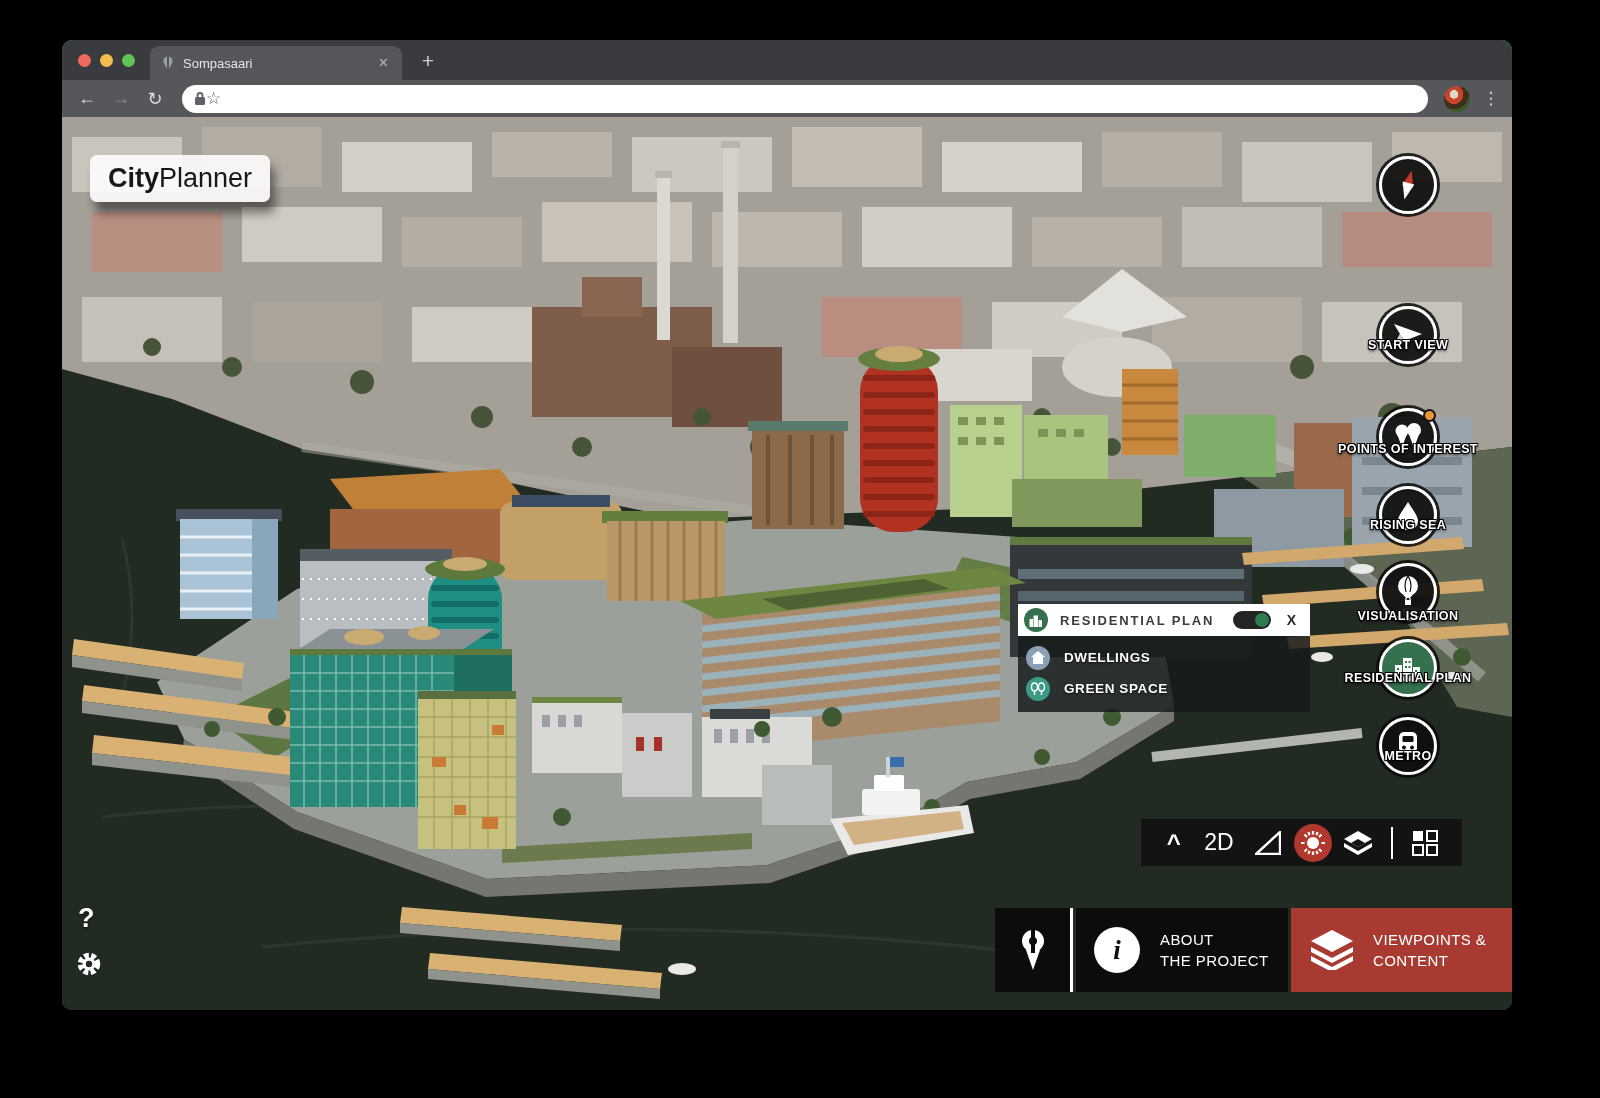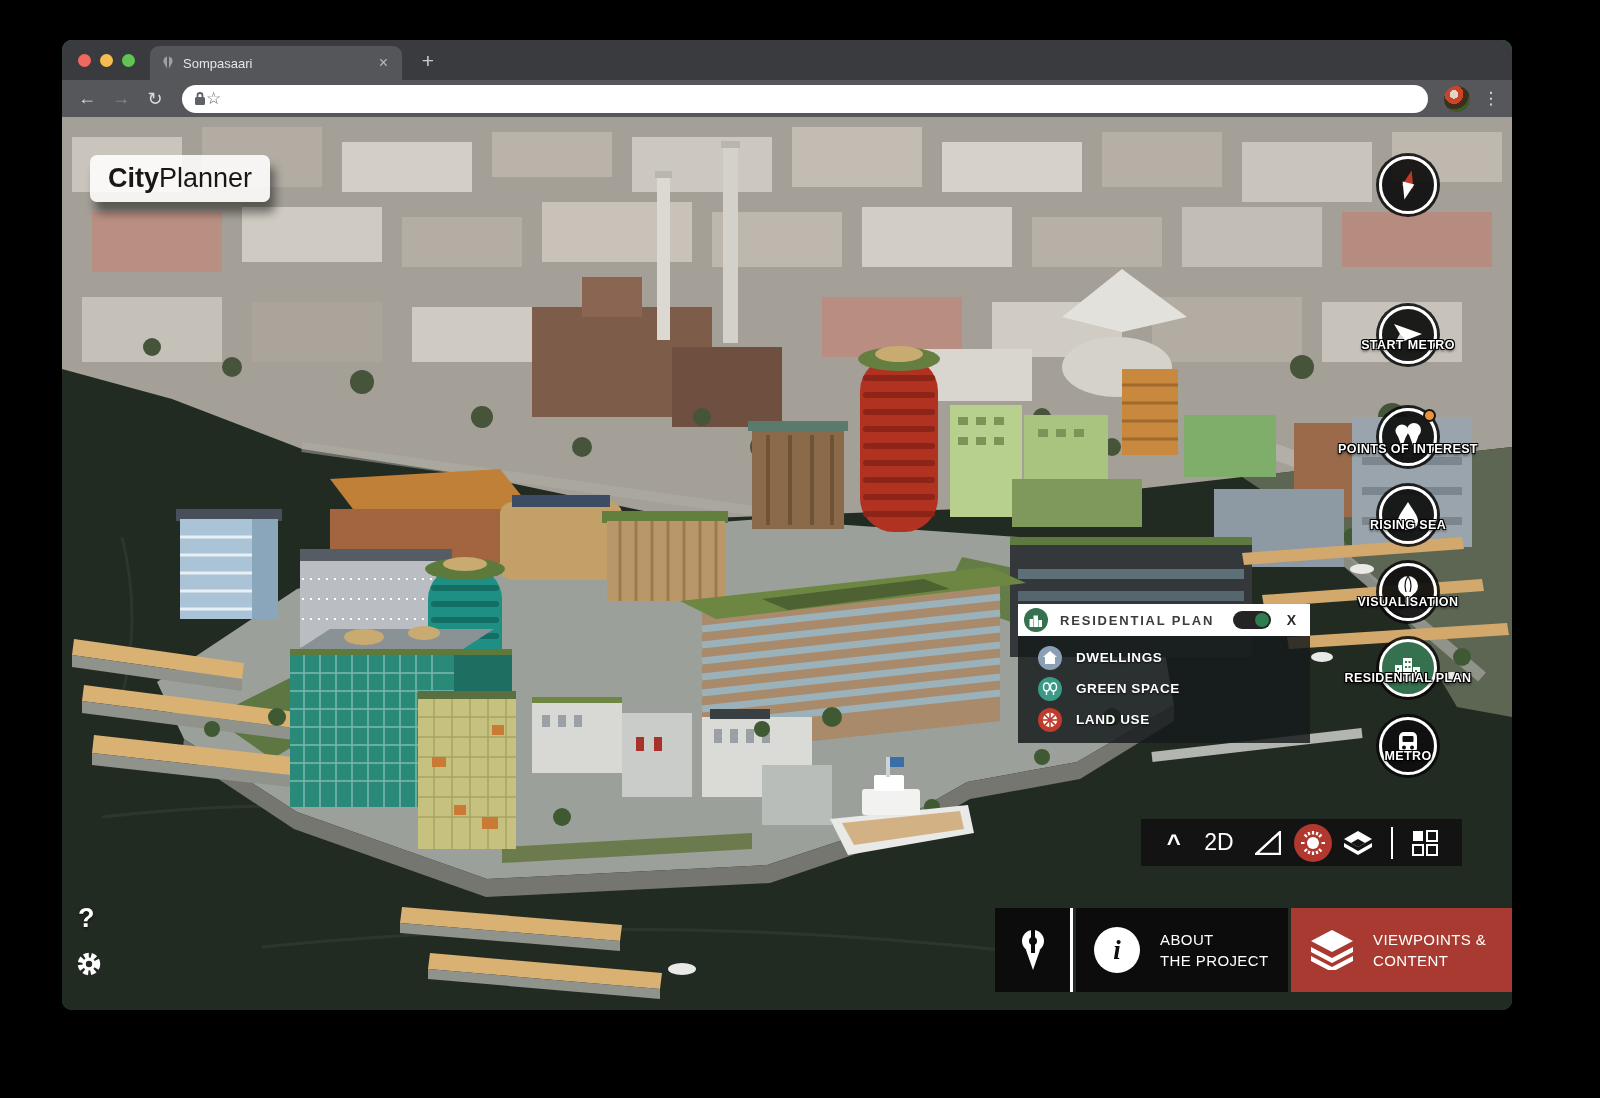--- a/index.html
+++ b/index.html
@@ -53,21 +53,21 @@
 
   
   .layer-panel { position:absolute; left:956px; top:487px; width:292px; }
   .lp-header { height:32px; background:#fff; display:flex; align-items:center; padding:0 10px 0 6px; }
   .lp-icon { width:24px; height:24px; border-radius:50%; background:#35714f; display:flex; align-items:center; justify-content:center; }
   .lp-title { flex:1; margin-left:12px; font-size:13px; font-weight:bold; letter-spacing:1.8px; color:#3c3c3c; }
   .toggle { width:38px; height:18px; border-radius:9px; background:#242424; position:relative; cursor:pointer; margin-right:12px; }
   .toggle .knob { position:absolute; right:2px; top:2px; width:14px; height:14px; border-radius:50%; background:#2e7d4f; }
   .lp-close { color:#2b2b2b; font-weight:bold; font-size:14px; cursor:pointer; padding:2px 4px; }
   .lp-list { background:rgba(22,26,28,.84); padding:6px 0 8px 0; }
-  .lp-item { display:flex; align-items:center; height:31px; padding-left:20px; cursor:pointer; }
+  .lp-item { display:flex; align-items:center; height:31px; padding-left:8px; cursor:pointer; }
   .lp-item-icon { width:24px; height:24px; border-radius:50%; display:flex; align-items:center; justify-content:center; }
   .lp-item-icon.dwellings { background:#8ba0b4; } .lp-item-icon.green { background:#3a9a86; } .lp-item-icon.land { background:#bf3b2d; }
   .lp-item-label { margin-left:14px; color:#fff; font-weight:bold; font-size:13.5px; letter-spacing:.6px;
     text-shadow:0 1px 2px rgba(0,0,0,.8); }
 
   
   .map-toolbar { position:absolute; left:1079px; top:702px; width:321px; height:47px;
     background:rgba(16,16,16,.88); display:flex; align-items:center; padding:0 14px; gap:0; }
   .mt-item { display:flex; align-items:center; justify-content:center; cursor:pointer; color:#fff; }
   .mt-chevron { font-size:24px; font-weight:bold; width:40px; height:30px; line-height:40px; overflow:hidden; }
@@ -482,21 +482,21 @@
         </g>
       </svg>
     </div>
 
     <div class="circle-btn" style="top:189px">
       <svg width="28" height="22" viewBox="0 0 28 22">
         <polygon points="0,21 28,10 0,0 6,10" fill="#fff"></polygon>
           <polygon points="6,10 0,21 10,14" fill="#cfcfcf"></polygon>
       </svg>
     </div>
-    <div class="tool-label" style="top:221px">START METRO</div>
+    <div class="tool-label" style="top:221px">START VIEW</div>
 
     <div class="circle-btn" style="top:291px">
       <svg width="30" height="28" viewBox="0 0 30 28">
         <circle cx="9" cy="8" r="6.5" fill="#fff"></circle>
           <polygon points="9,24 4,11 14,11" fill="#fff"></polygon>
         <circle cx="21" cy="7" r="7" fill="#fff"></circle>
           <polygon points="21,25 15.5,10 26.5,10" fill="#fff"></polygon>
       </svg>
       <div class="poi-badge"></div>
     </div>
@@ -512,21 +512,21 @@
     <div class="circle-btn" style="top:446px">
       <svg width="24" height="32" viewBox="0 0 24 32">
         <ellipse cx="12" cy="10" rx="10" ry="10" fill="#fff"></ellipse>
         <path d="M12,0 C8,6 8,14 12,20 M12,0 C16,6 16,14 12,20" stroke="#111" stroke-width="1.2" fill="none"></path>
         <polygon points="5,16 19,16 14,22 10,22" fill="#fff"></polygon>
         <rect x="9" y="24" width="6" height="5" fill="#fff"></rect>
         <line x1="10" y1="22" x2="10" y2="24" stroke="#fff" stroke-width="1.4"></line>
           <line x1="14" y1="22" x2="14" y2="24" stroke="#fff" stroke-width="1.4"></line>
       </svg>
     </div>
-    <div class="tool-label" style="top:478px">VISUALISATION</div>
+    <div class="tool-label" style="top:492px">VISUALISATION</div>
 
     <div class="circle-btn active" style="top:522px">
       <svg width="28" height="26" viewBox="0 0 28 26">
         <rect x="1" y="10" width="7" height="16" fill="#fff"></rect>
         <rect x="9" y="3" width="9" height="23" fill="#fff"></rect>
         <rect x="19" y="12" width="7" height="14" fill="#fff"></rect>
         <g fill="#35714f">
             <rect x="11" y="6" width="2" height="2"></rect>
             <rect x="14.5" y="6" width="2" height="2"></rect>
             <rect x="11" y="11" width="2" height="2"></rect>
@@ -578,34 +578,20 @@
           <div class="lp-item-icon green">
             <svg width="16" height="14" viewBox="0 0 16 14">
               <path d="M4.5,1 C6.5,1 7.5,3 7.5,5 C7.5,7.5 6,9 4.5,9 C3,9 1.5,7.5 1.5,5 C1.5,3 2.5,1 4.5,1 Z" fill="none" stroke="#fff" stroke-width="1.4"></path>
               <line x1="4.5" y1="9" x2="4.5" y2="13" stroke="#fff" stroke-width="1.4"></line>
               <path d="M11.5,1 C13.5,1 14.5,3 14.5,5 C14.5,7.5 13,9 11.5,9 C10,9 8.5,7.5 8.5,5 C8.5,3 9.5,1 11.5,1 Z" fill="none" stroke="#fff" stroke-width="1.4"></path>
               <line x1="11.5" y1="9" x2="11.5" y2="13" stroke="#fff" stroke-width="1.4"></line>
             </svg>
           </div>
           <div class="lp-item-label">GREEN SPACE</div>
         </div>
-        <div class="lp-item">
-          <div class="lp-item-icon land">
-            <svg width="16" height="16" viewBox="-8 -8 16 16">
-              <circle cx="0" cy="0" r="7.2" fill="#fff"></circle>
-              <g stroke="#bf3b2d" stroke-width="1.6">
-                  <line x1="-7.2" y1="0" x2="7.2" y2="0"></line>
-                  <line x1="0" y1="-7.2" x2="0" y2="7.2"></line>
-                  <line x1="-5.1" y1="-5.1" x2="5.1" y2="5.1"></line>
-                  <line x1="-5.1" y1="5.1" x2="5.1" y2="-5.1"></line>
-                </g>
-            </svg>
-          </div>
-          <div class="lp-item-label">LAND USE</div>
-        </div>
       </div>
     </div>
 
     <div class="map-toolbar">
       <div class="mt-item mt-chevron">^</div>
       <div class="mt-item mt-2d">2D</div>
       <div class="mt-item mt-ico">
         <svg width="26" height="24" viewBox="0 0 26 24">
           <polygon points="1,23 25,23 25,1" fill="none" stroke="#fff" stroke-width="2.4"></polygon>
           <g stroke="#fff" stroke-width="1.6">

